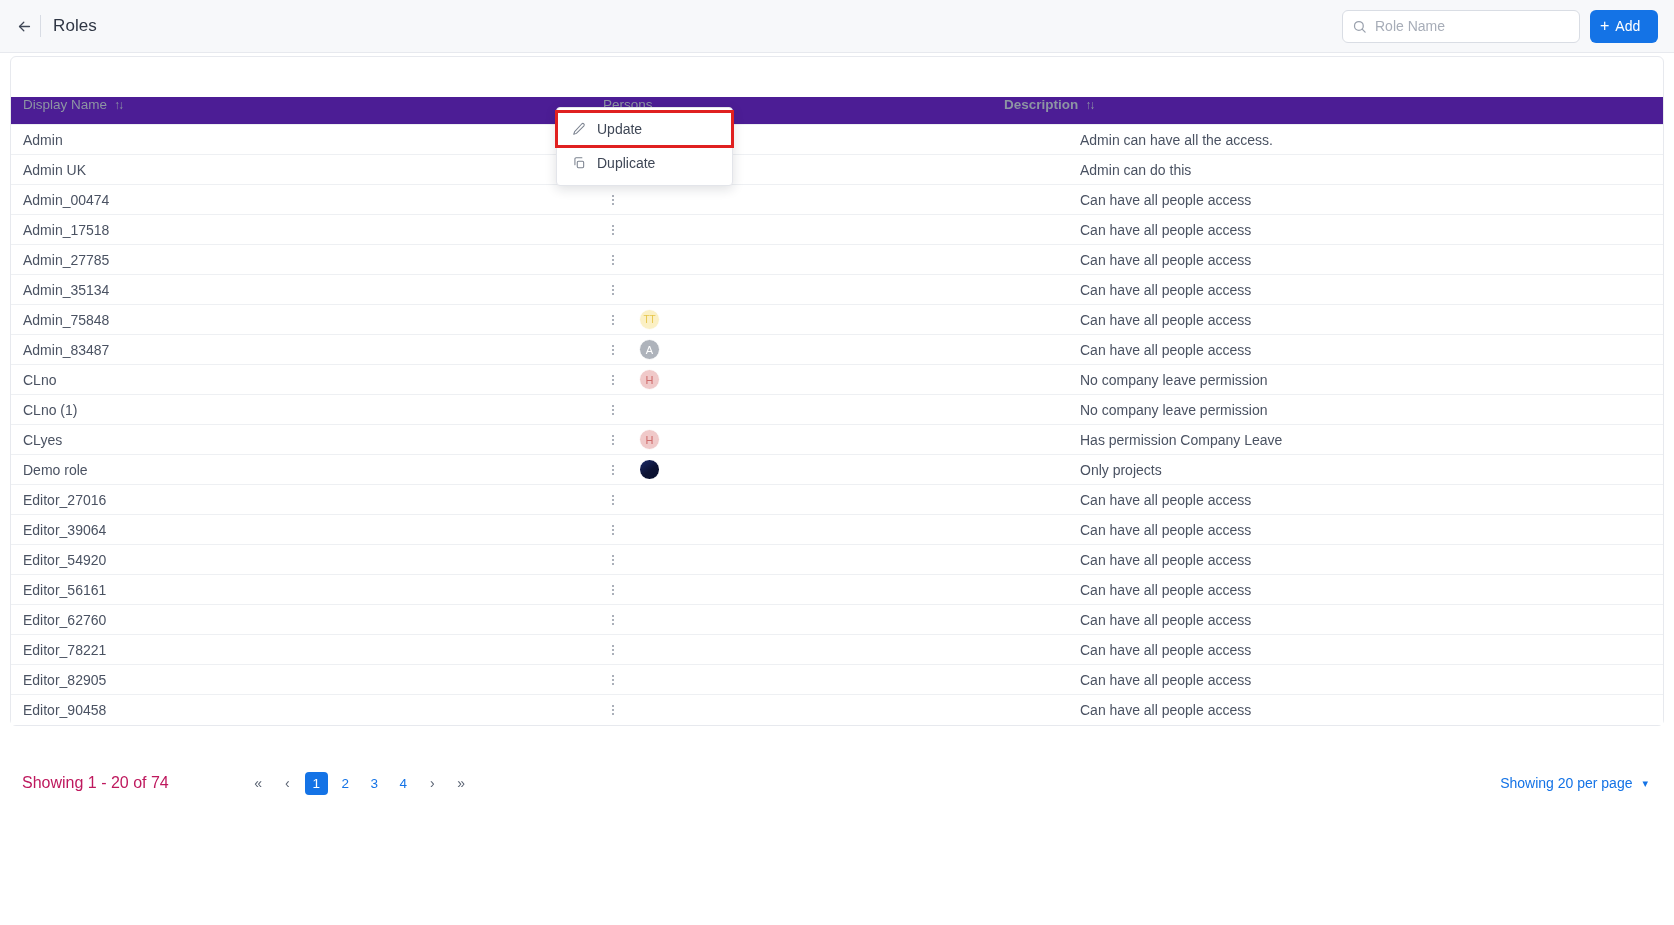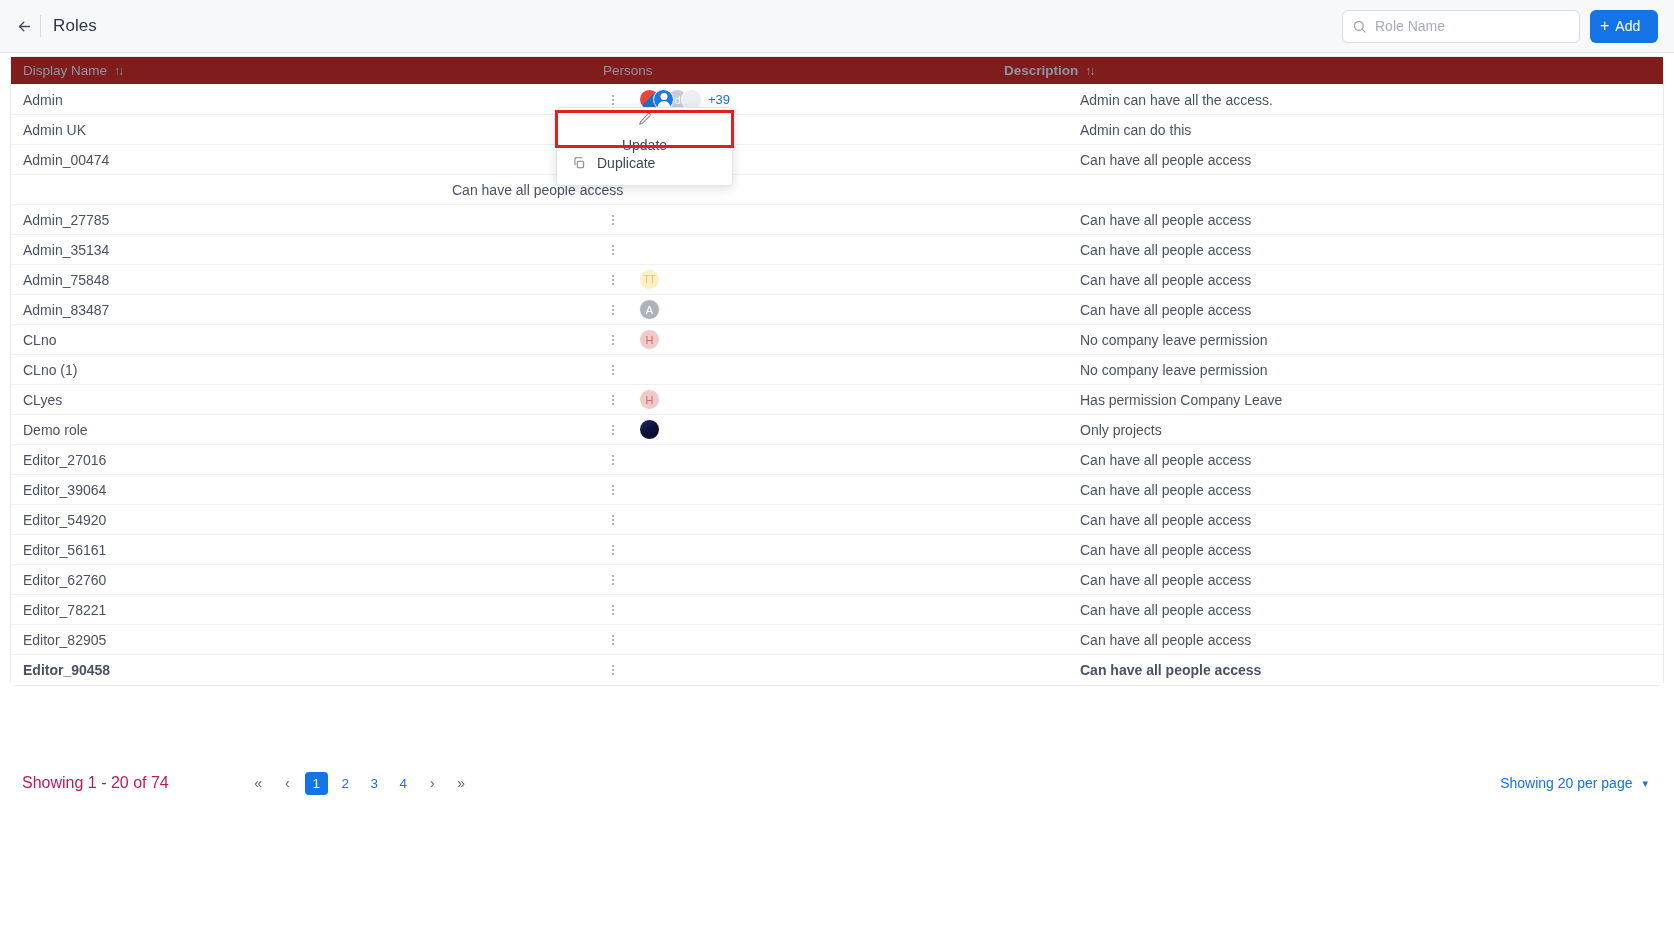--- a/index.html
+++ b/index.html
@@ -53,38 +53,39 @@
   }
   .add-btn .plus { font-size:16px; line-height:1; margin-top:-1px; }
 
   
   .table-card {
     position:absolute; left:10px; top:56px; width:1654px;
     background:#fff; border:1px solid #e7e9ee; border-radius:6px;
     overflow:visible;
   }
   .thead {
-    display:flex; align-items:center; height:28px;
+    display:flex; align-items:flex-start; height:28px;
     border-bottom:1px solid #eceef2;
-    background:#7f1d1d;
+    background:#4c1d95;
+    margin-top:40px;
   }
   .th { font-size:13.5px; color:#8d95a3; display:flex; align-items:center; gap:7px; }
   .th .sort { font-size:12px; color:#8d95a3; letter-spacing:-2px; }
   .col-name  { width:590px; padding-left:12px; }
   .col-pers  { width:400px; padding-left:2px; }
   .col-desc  { flex:1; padding-left:3px;font-weight:bold; }
 
   .row {
     display:flex; align-items:center; height:30px;
     border-bottom:1px solid #eef0f3;
     font-size:14px; color:#4a5262;
     background:#fff;
     gap:38px;
   }
-  .row:last-child { border-bottom:0;font-weight:bold; }
+  .row:last-child { border-bottom:0; }
   .cell-name { width:590px; padding-left:12px; white-space:nowrap; overflow:hidden; }
   .cell-pers { width:400px; display:flex; align-items:center; }
   .cell-desc { flex:1; padding-left:3px; white-space:nowrap; overflow:hidden; }
 
   .kebab {
     width:24px; margin-left:-38px; margin-right:14px;
     display:flex; flex-direction:column; align-items:center; justify-content:center;
     gap:2px; cursor:pointer; flex:0 0 24px;
   }
   .kebab i { width:2px; height:2px; background:#8f96a3; border-radius:50%; display:block; }
@@ -129,21 +130,21 @@
     padding:4px 0 5px; z-index:40;
   }
   .ctx-item {
     display:flex; align-items:center; gap:11px;
     height:34px; padding:0 14px;
     font-size:14px; color:#3f4756; cursor:pointer;
   }
   .ctx-item .ic { width:15px; display:flex; align-items:center; justify-content:center; color:#7b828f; }
   .ctx-item.highlight {
     outline:3px solid #e02020; outline-offset:-1px;
-    position:relative; z-index:2;flex-direction:column;
+    position:relative; z-index:2;
   }
 
   
   .footer {
     position:absolute; left:10px; top:762px; width:1654px; height:42px;
     display:flex; align-items:center;
   }
   .showing-text { font-size:16px; color:#be185d; padding-left:12px; }
   .pager { display:flex; align-items:center; gap:6px; margin-left:78px; }
   .pg {
@@ -245,20 +246,21 @@
             <div class="kebab">
               <i></i>
               <i></i>
               <i></i>
             </div>
             <div class="avatars"></div>
           </div>
           <div class="cell-desc">Can have all people access</div>
         </div>
         <div class="row">
+          <div class="cell-name">Admin_17518</div>
           <div class="cell-pers">
             <div class="kebab">
               <i></i>
               <i></i>
               <i></i>
             </div>
             <div class="avatars"></div>
           </div>
           <div class="cell-desc">Can have all people access</div>
         </div>

